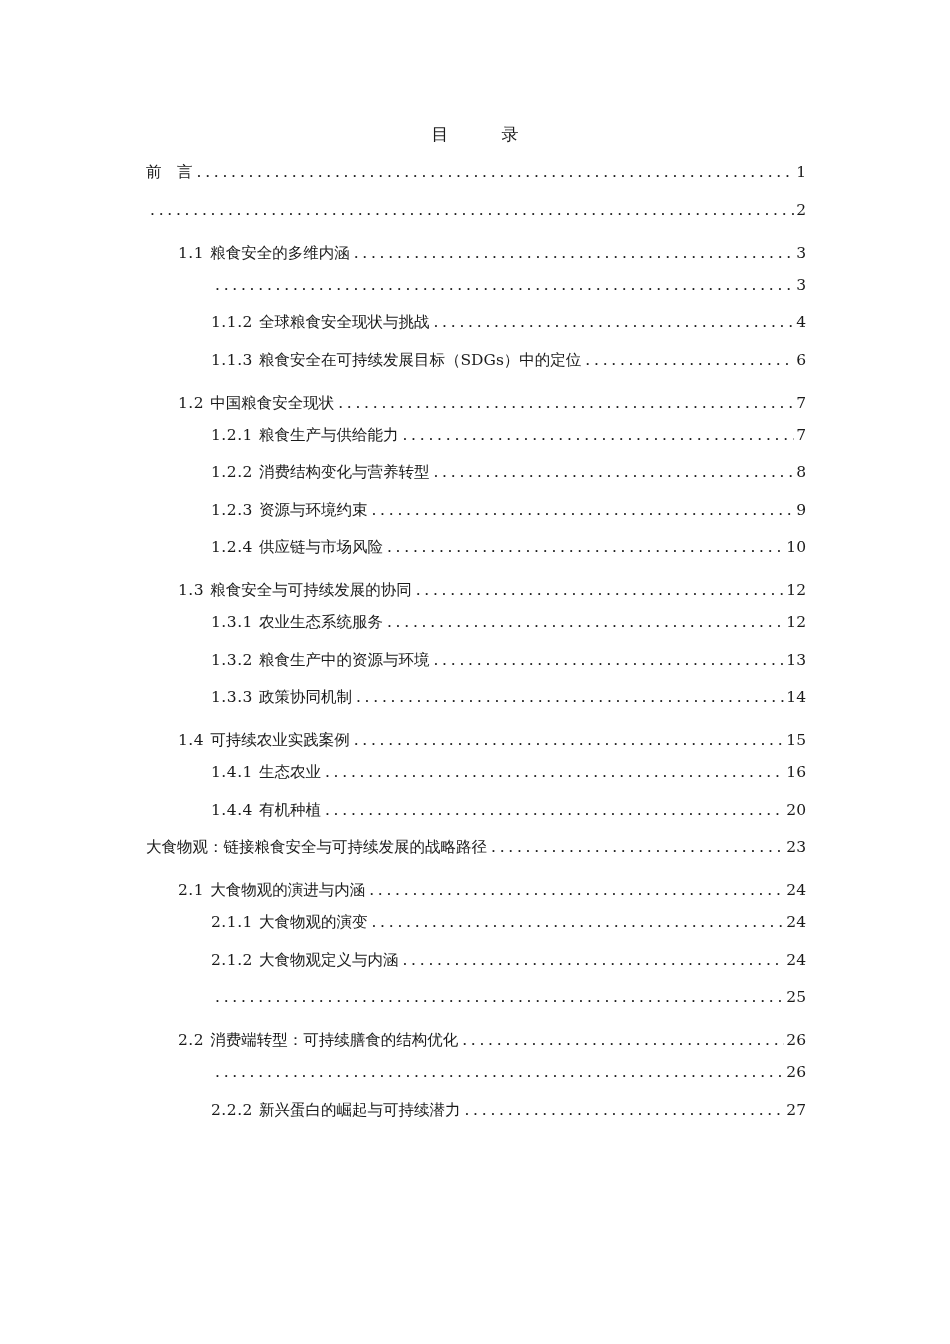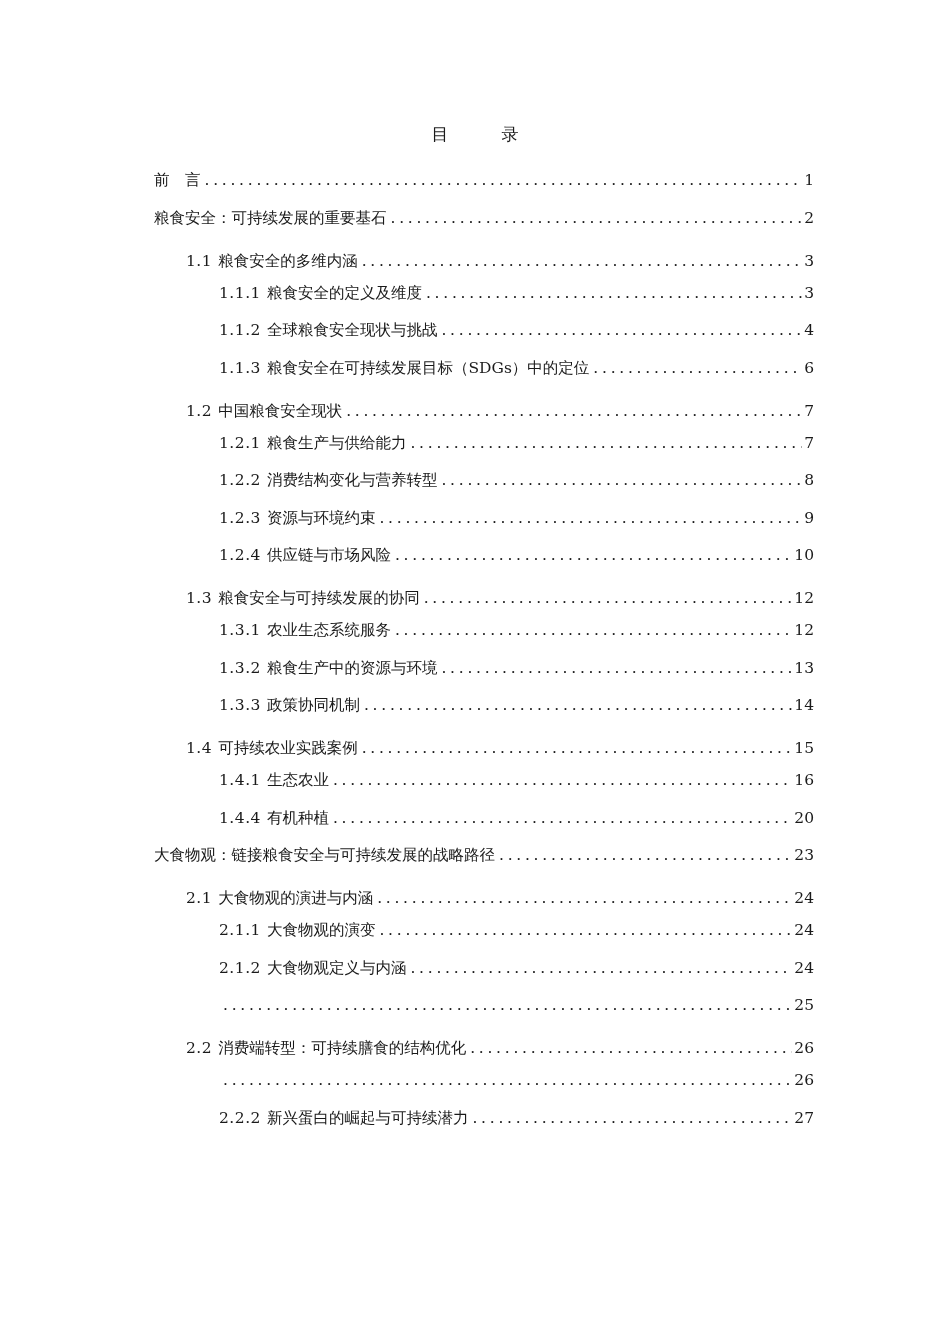--- a/index.html
+++ b/index.html
@@ -33,21 +33,21 @@
       letter-spacing: 18px;
       padding-left: 18px;
       box-sizing: border-box;
       line-height: 24px;
     }
     .toc-list {
       position: absolute;
       top: 159px;
       left: 146px;
       width: 660px;
-      margin: 8px;
+      margin: 0;
       padding: 0;
       list-style: none;
     }
     .toc-entry {
       display: flex;
       align-items: baseline;
       height: 37.5px;
       line-height: 26px;
       font-size: 15.5px;
       white-space: nowrap;
@@ -90,39 +90,33 @@
 
     <li class="toc-entry lvl1">
       <span class="toc-label">
         <span class="num" style="margin-right: 0px;"></span><span>前　言</span>
       </span>
       <span class="toc-dots"></span>
       <span class="toc-page">1</span>
     </li>
 
     <li class="toc-entry lvl1">
-      <span class="toc-label">
-        <span class="num" style="margin-right: 0px;"></span><span>粮食安全：可持续发展的重要基石</span>
-      </span>
       <span class="toc-dots"></span>
       <span class="toc-page">2</span>
     </li>
 
     <li class="toc-entry lvl2">
       <span class="toc-label">
         <span class="num">1.1</span><span>粮食安全的多维内涵</span>
       </span>
       <span class="toc-dots"></span>
       <span class="toc-page">3</span>
     </li>
 
     <li class="toc-entry lvl3">
-      <span class="toc-label">
-        <span class="num">1.1.1</span><span>粮食安全的定义及维度</span>
-      </span>
       <span class="toc-dots"></span>
       <span class="toc-page">3</span>
     </li>
 
     <li class="toc-entry lvl3">
       <span class="toc-label">
         <span class="num">1.1.2</span><span>全球粮食安全现状与挑战</span>
       </span>
       <span class="toc-dots"></span>
       <span class="toc-page">4</span>

